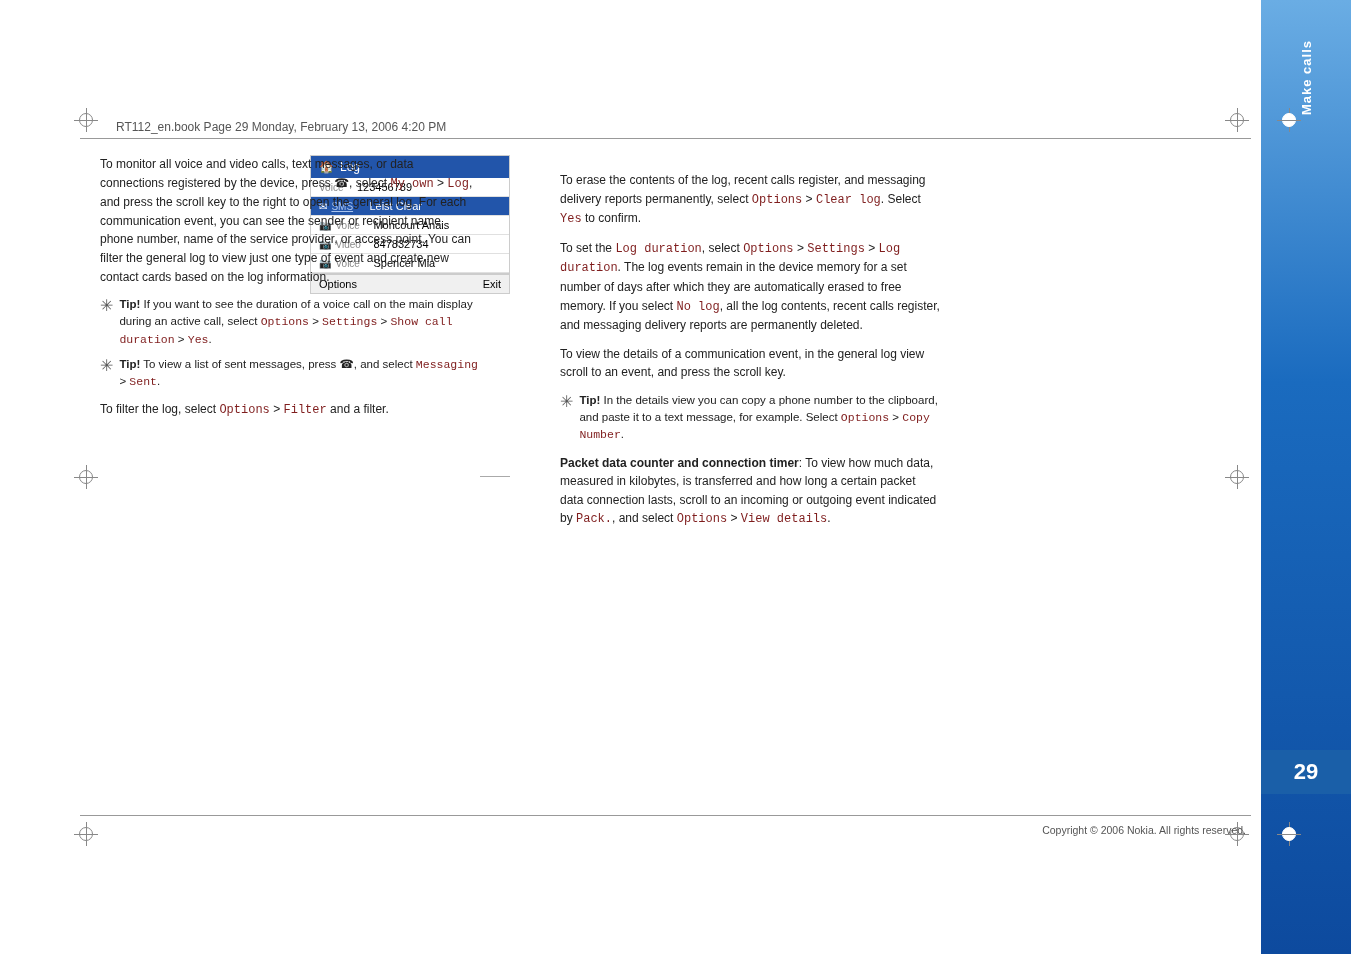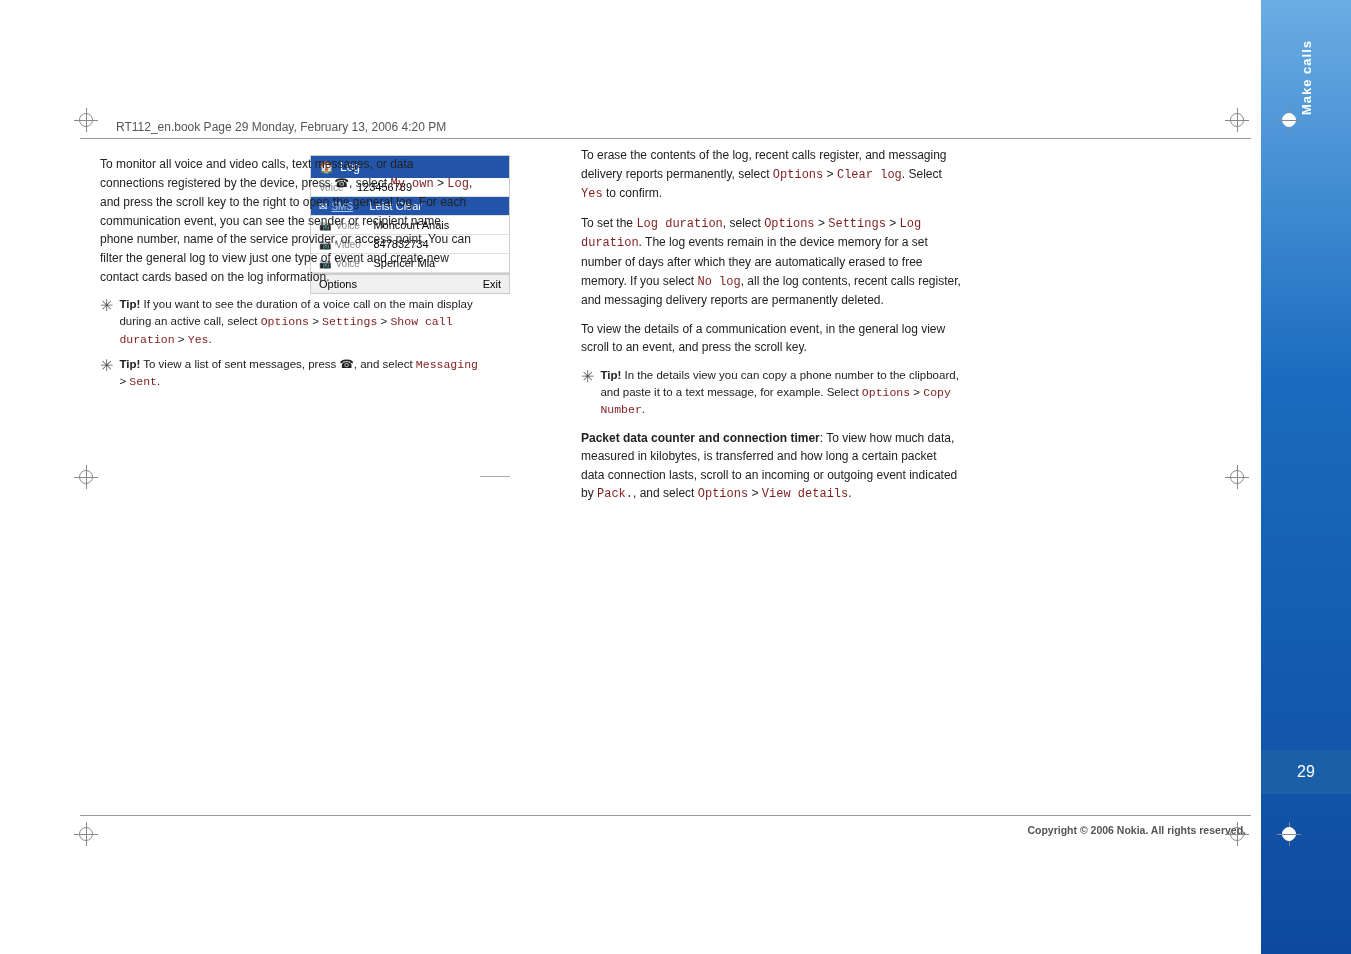--- a/index.html
+++ b/index.html
@@ -52,22 +52,22 @@
       width: 90px;
       height: 44px;
       background: #1a5fa8;
       display: flex;
       align-items: center;
       justify-content: center;
     }
 
     .page-number {
       color: white;
-      font-size: 16px;
-      font-weight: normal;
+      font-size: 22px;
+      font-weight: bold;
     }
 
     
     .crosshair {
       position: absolute;
       width: 24px;
       height: 24px;
     }
     .crosshair::before, .crosshair::after {
       content: '';
@@ -117,24 +117,23 @@
     
     .content-left {
       position: absolute;
       top: 155px;
       left: 100px;
       width: 380px;
     }
 
     .content-right {
       position: absolute;
-      top: 146px;
+      top: 171px;
       left: 560px;
       width: 380px;
-      margin-left: 21px;
     }
 
     
     .body-text {
       font-size: 12px;
       line-height: 1.55;
       color: #222;
     }
 
     .link-blue {
@@ -240,21 +239,20 @@
       right: 100px;
       border-top: 1px solid #999;
     }
 
     .footer-text {
       position: absolute;
       bottom: 118px;
       right: 105px;
       font-size: 10.5px;
       color: #555;
-      font-weight: bold;
     }
   </style>
 </head>
 <body>
 
 <div class="page-bg"></div>
 
 <div class="right-sidebar">
   <span class="sidebar-title">Make calls</span>
 </div>
@@ -351,20 +349,23 @@
     <span class="tip-icon">✳</span>
     <span>
       <span class="bold-text">Tip!</span>
       To view a list of sent messages, press ☎, and select
       <a class="link-blue">Messaging</a> &gt;
       <a class="link-blue">Sent</a>.
     </span>
   </div>
 
 
+  <div class="body-text section-gap">
+    To filter the log, select <a class="link-blue">Options</a> &gt; <a class="link-blue">Filter</a> and a filter.
+  </div>
 </div>
 
 <div class="content-right">
   <div class="body-text">
     To erase the contents of the log, recent calls register, and messaging delivery reports permanently, select <a class="link-blue">Options</a> &gt; <a class="link-blue">Clear log</a>. Select <a class="link-blue">Yes</a> to confirm.
   </div>
 
   <div class="body-text section-gap">
     To set the <a class="link-blue">Log duration</a>, select <a class="link-blue">Options</a> &gt; <a class="link-blue">Settings</a> &gt; <a class="link-blue">Log duration</a>. The log events remain in the device memory for a set number of days after which they are automatically erased to free memory. If you select <a class="link-blue">No log</a>, all the log contents, recent calls register, and messaging delivery reports are permanently deleted.
   </div>

